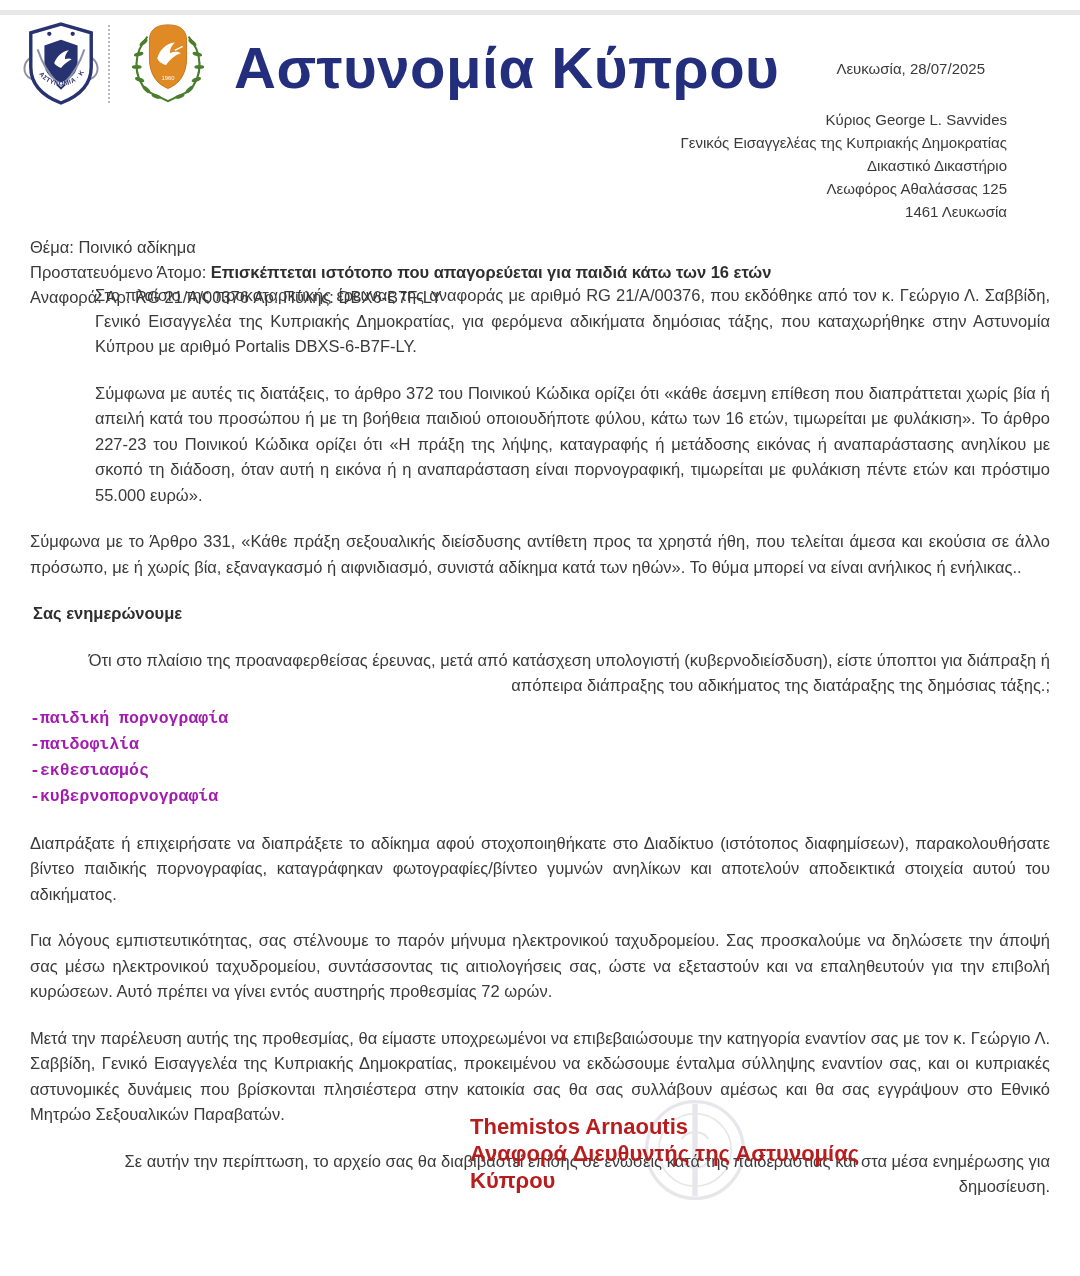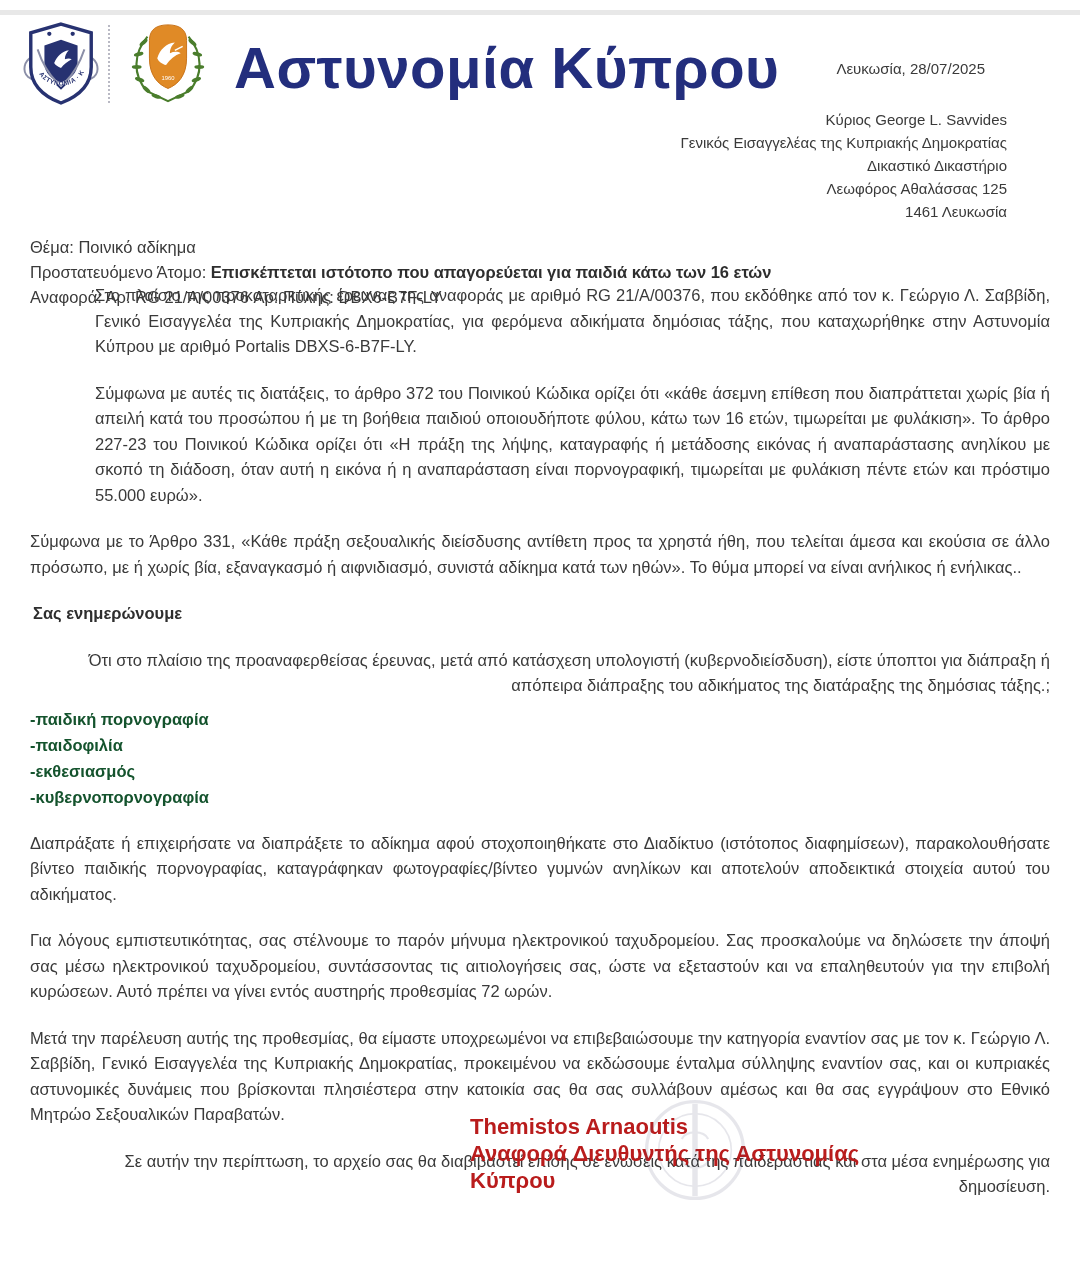--- a/index.html
+++ b/index.html
@@ -49,21 +49,21 @@
   
   .body {
     position:absolute; top:283px; left:30px; width:1020px;
     font-size:16.5px; line-height:25.5px; color:#3a3a3a;
   }
   .para { margin:0 0 21px 0; text-align:justify; }
   .para.indent { margin-left:65px; width:955px; }
   .para.left { text-align:right; }
   .inform-heading { font-weight:700; color:#2e2e2e; margin:6px 0 21px 3px; }
   .offence-list { margin:-14px 0 21px 0; }
-  .offence { color:#14532d; font-weight:700; line-height:26px; }
+  .offence { color:#a21caf; font-weight:700; line-height:26px;font-family:Liberation Mono, monospace; }
   
   .signature {
     position:absolute; top:1113px; left:470px; width:460px;
     text-align:left; font-size:22px; font-weight:700; color:#b91c1c;
     line-height:27px;
   }
   .stamp-watermark {
     position:absolute; top:-18px; left:170px; width:110px; height:110px;
     opacity:0.14; pointer-events:none;
   }

